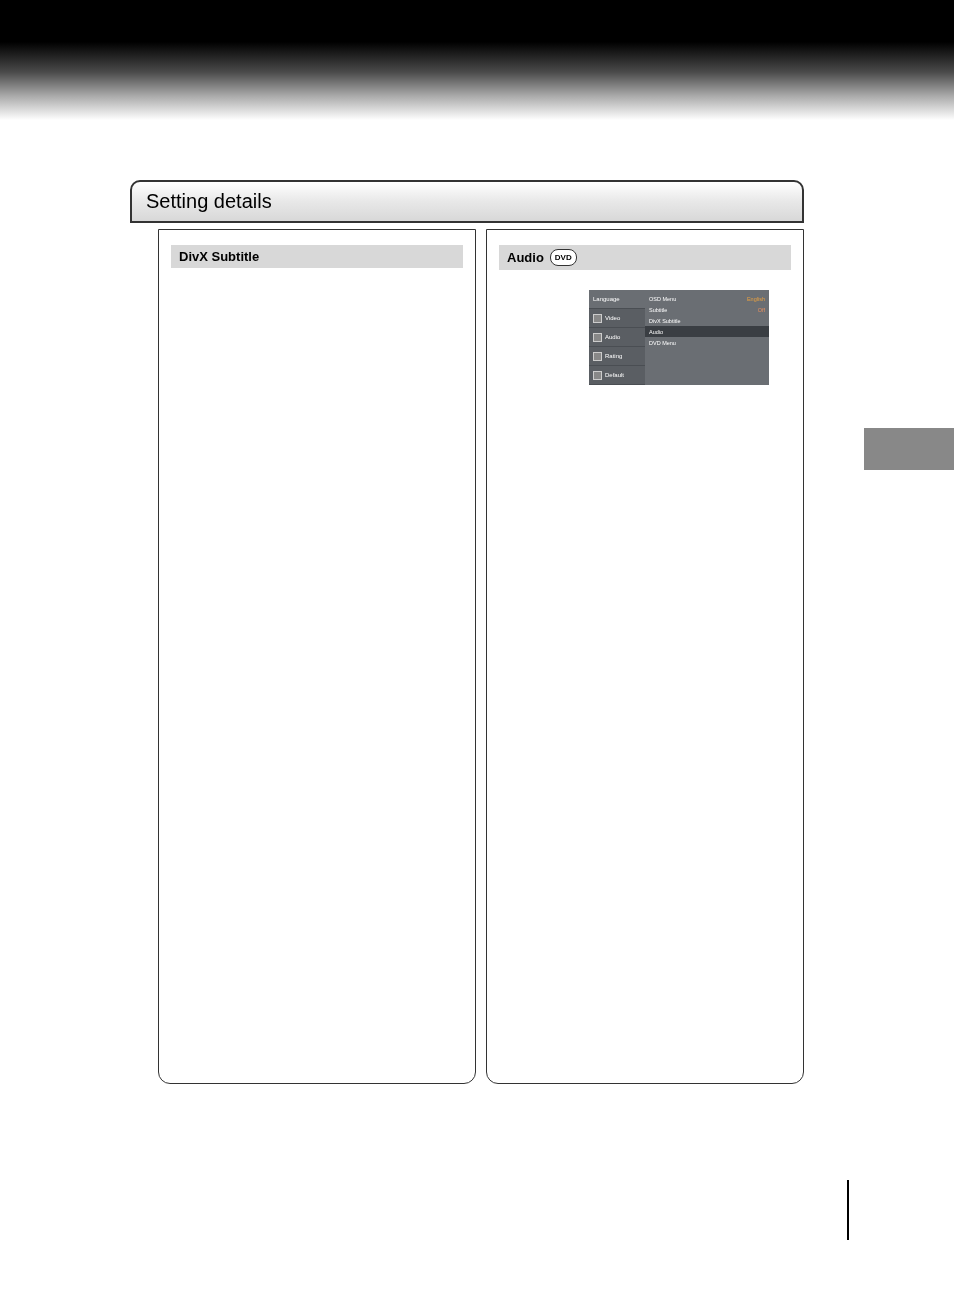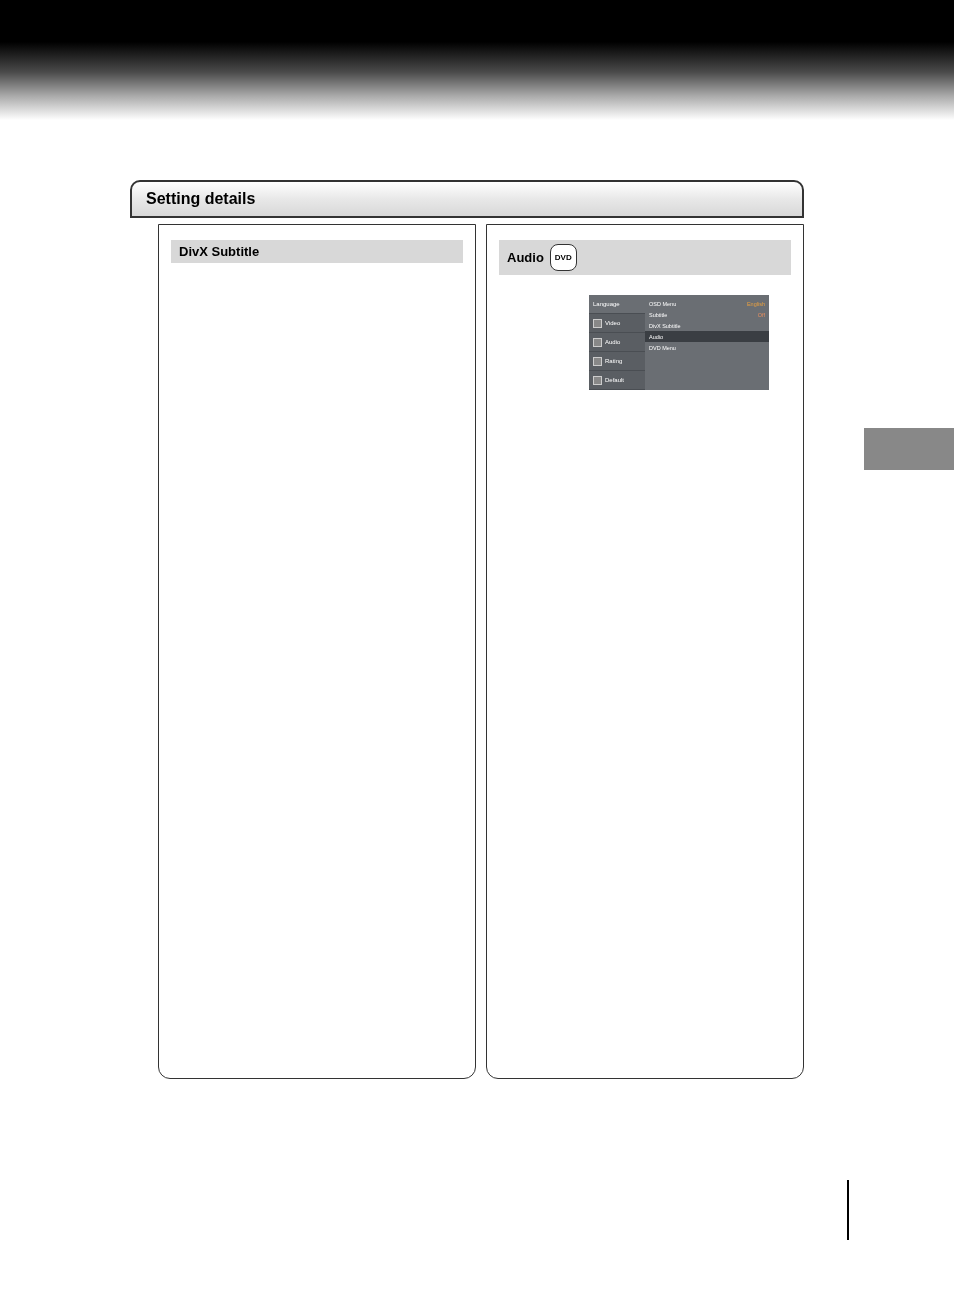--- a/index.html
+++ b/index.html
@@ -23,22 +23,22 @@
       padding: 60px 50px 0 130px;
     }
     .section-header-box {
       border: 2px solid #333;
       border-radius: 10px 10px 0 0;
       background: linear-gradient(to bottom, #ffffff 0%, #e8e8e8 50%, #d8d8d8 100%);
       padding: 8px 14px;
       width: 674px;
     }
     .section-header-text {
-      font-size: 16px;
-      font-weight: bold;
+      font-size: 20px;
+      font-weight: normal;
       color: #000;
     }
     .columns-wrapper {
       display: flex;
       width: 674px;
       gap: 10px;
       margin-top: 6px;
       padding-left: 28px;
     }
     .column-box {
@@ -60,21 +60,21 @@
     .dvd-badge {
       display: inline-flex;
       align-items: center;
       justify-content: center;
       border: 1px solid #333;
       border-radius: 8px;
       padding: 0 4px;
       font-size: 8px;
       font-weight: bold;
       background: white;
-      height: 27px;
+      height: 17px;
     }
     .menu-screenshot {
       margin-top: 20px;
       margin-left: 90px;
       width: 180px;
       background: #5a5e63;
       display: flex;
       font-size: 6px;
       color: white;
     }

